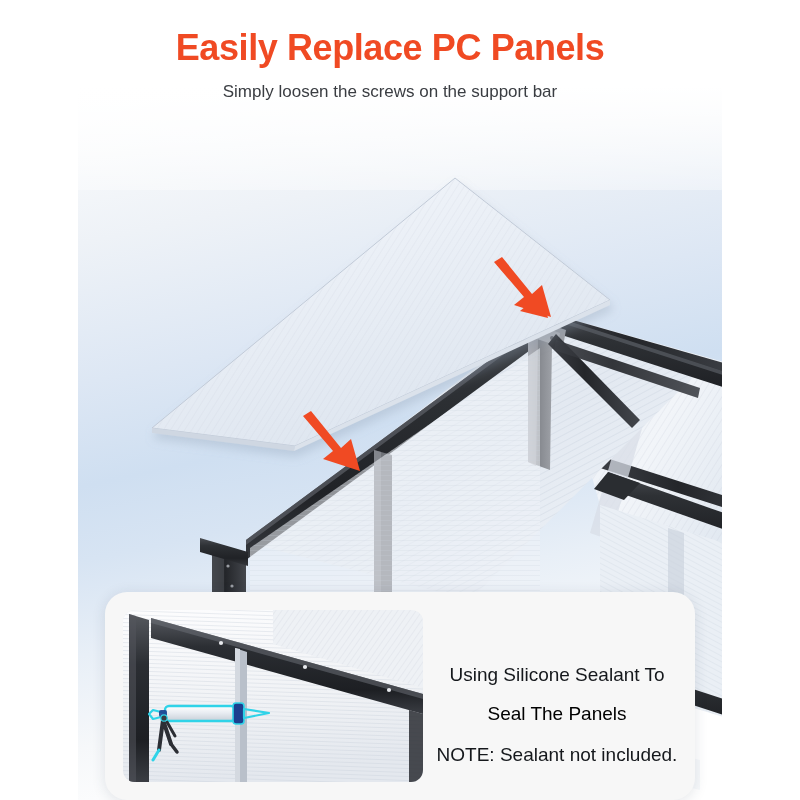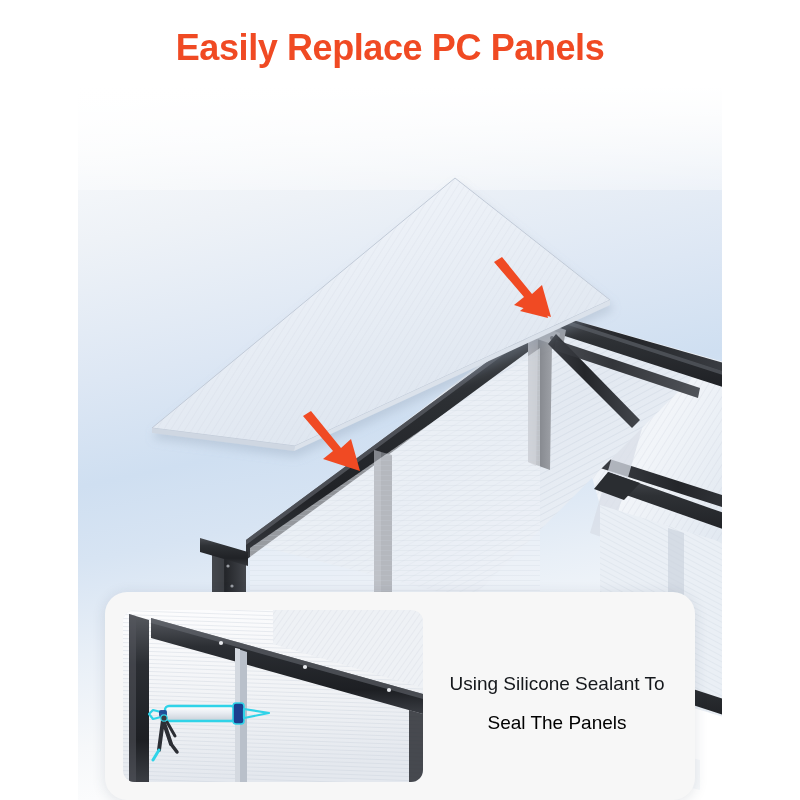--- a/index.html
+++ b/index.html
@@ -136,20 +136,21 @@
 
 <div id="shot">
 
   <div class="bg-white"></div>
   <div class="bg-gradient"></div>
   <div class="bg-soft-top"></div>
 
   <div class="header">
     <h1 class="title" style="color: rgb(240, 74, 35);">Easily Replace PC Panels</h1>
     <p class="subtitle" style="color: rgb(58, 61, 66);">
+      <span>Simply loosen the screws on the support bar</span>
     </p>
   </div>
 
   <div class="scene">
     <svg width="800" height="800" viewBox="0 0 800 800" xmlns="http://www.w3.org/2000/svg">
       <defs>
         <clipPath id="clipScene">
           <rect x="78" y="150" width="644" height="650"></rect>
         </clipPath>
 
@@ -402,17 +403,18 @@
           <path d="M48 134 L54 142" fill="none" stroke="#2c2f35" stroke-width="3.5" stroke-linecap="round"></path>
           <path d="M44 112 L52 126" fill="none" stroke="#2c2f35" stroke-width="3" stroke-linecap="round"></path>
           <circle cx="41" cy="108" r="3.2" fill="#3a3d43" stroke="#2fd3e8" stroke-width="1.2"></circle>
         </g>
       </svg>
     </div>
 
     <div class="callout-text">
       <div class="ct-line ct-l1" style="color: rgb(21, 24, 28);">Using Silicone Sealant To</div>
       <div class="ct-line ct-l2" style="color: #000000;">Seal The Panels</div>
+      <div class="ct-line ct-l3" style="color: rgb(21, 24, 28);">NOTE: Sealant not included.</div>
     </div>
 
   </div>
 
 </div>
 
 </body></html>

